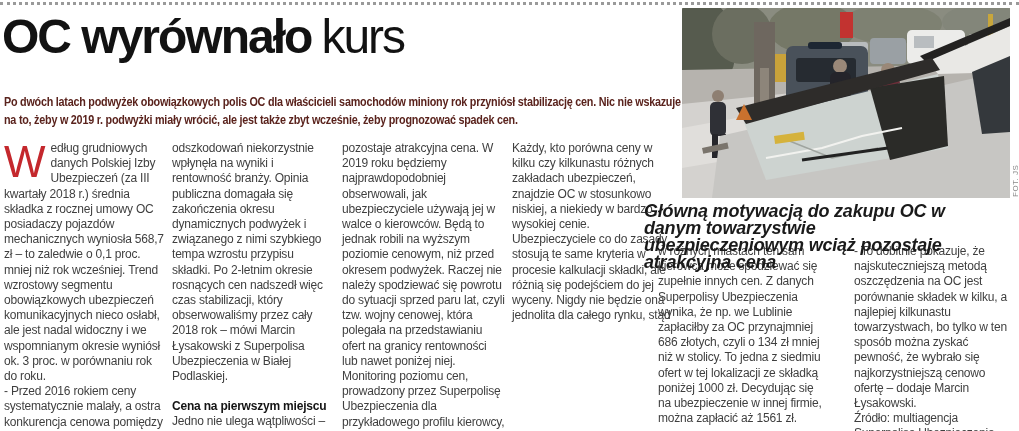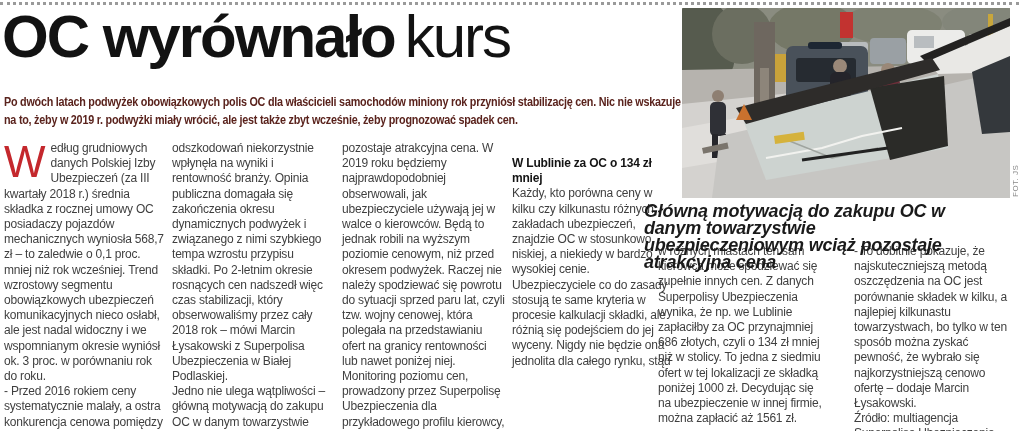--- a/index.html
+++ b/index.html
@@ -3,21 +3,21 @@
 <meta charset="utf-8">
 <style>
   html,body{margin:0;padding:0;background:#fff;}
   #page{
     position:relative;width:1019px;height:431px;background:#fff;
     font-family:"Liberation Sans",sans-serif;overflow:hidden;
   }
   .top-dots{position:absolute;left:0;top:2px;width:1019px;height:0;
     border-top:3px dotted #9a9a9a;}
   .headline{position:absolute;left:2px;top:6px;white-space:nowrap;
-    font-size:60px;line-height:62px;letter-spacing:-2px;color:#121212;}
+    font-size:48px;line-height:62px;letter-spacing:-2px;color:#121212;}
   .headline .hl-bold{font-weight:800;}
   .headline .hl-light{font-weight:400;margin-left:10px;}
   .lead{position:absolute;left:4px;top:93px;transform:scaleX(0.8);transform-origin:0 0;}
   .lead .lead-line{white-space:nowrap;font-weight:bold;font-size:13.5px;
     line-height:18px;letter-spacing:-0.3px;color:#5a231d;}
   .col{position:absolute;top:141px;width:163px;font-size:12px;line-height:15.2px;
     letter-spacing:-0.2px;color:#3f3f3f;}
   .col p{margin:0;}
   .col .subhead{margin-top:15px;font-weight:bold;color:#141414;}
   #col1{left:4px;}  #col2{left:172px;} #col3{left:342px;} #col4{left:512px;}
@@ -48,30 +48,30 @@
     <div class="lead-line">na to, żeby w 2019 r. podwyżki miały wrócić, ale jest także zbyt wcześnie, żeby prognozować spadek cen.</div>
   </div>
 
   <div id="col1" class="col">
     <p><span class="dropcap">W</span><span>edług grudniowych danych Polskiej Izby Ubezpieczeń (za III kwartały 2018 r.) średnia składka z rocznej umowy OC posiadaczy pojazdów mechanicznych wyniosła 568,7 zł – to zaledwie o 0,1 proc. mniej niż rok wcześniej. Trend wzrostowy segmentu obowiązkowych ubezpieczeń komunikacyjnych nieco osłabł, ale jest nadal widoczny i we wspomnianym okresie wyniósł ok. 3 proc. w porównaniu rok do roku.</span></p>
     <p>- Przed 2016 rokiem ceny systematycznie malały, a ostra konkurencja cenowa pomiędzy ubezpieczycielami połączona z rosnącymi wypłatami</p>
   </div>
 
   <div id="col2" class="col">
     <p>odszkodowań niekorzystnie wpłynęła na wyniki i rentowność branży. Opinia publiczna domagała się zakończenia okresu dynamicznych podwyżek i związanego z nimi szybkiego tempa wzrostu przypisu składki. Po 2-letnim okresie rosnących cen nadszedł więc czas stabilizacji, który obserwowaliśmy przez cały 2018 rok – mówi Marcin Łysakowski z Superpolisa Ubezpieczenia w Białej Podlaskiej.</p>
+    <p class="subhead">Cena na pierwszym miejscu</p>
     <p>Jedno nie ulega wątpliwości – główną motywacją do zakupu OC w danym towarzystwie ubezpieczeniowym wciąż</p>
   </div>
 
   <div id="col3" class="col">
     <p>pozostaje atrakcyjna cena. W 2019 roku będziemy najprawdopodobniej obserwowali, jak ubezpieczyciele używają jej w walce o kierowców. Będą to jednak robili na wyższym poziomie cenowym, niż przed okresem podwyżek. Raczej nie należy spodziewać się powrotu do sytuacji sprzed paru lat, czyli tzw. wojny cenowej, która polegała na przedstawianiu ofert na granicy rentowności lub nawet poniżej niej.</p>
     <p>Monitoring poziomu cen, prowadzony przez Superpolisę Ubezpieczenia dla przykładowego profilu kierowcy, pokazuje, że w Warszawie 32-letni właściciel 3-letniej skody</p>
   </div>
 
   <div id="col4" class="col">
-    <p class="subhead">W Lublinie za OC o 134 zł mniej</p>
     <p>Każdy, kto porówna ceny w kilku czy kilkunastu różnych zakładach ubezpieczeń, znajdzie OC w stosunkowo niskiej, a niekiedy w bardzo wysokiej cenie. Ubezpieczyciele co do zasady stosują te same kryteria w procesie kalkulacji składki, ale różnią się podejściem do jej wyceny. Nigdy nie będzie ona jednolita dla całego rynku, stąd</p>
   </div>
 
   <div id="col5" class="col">
     <p>w różnych miastach ten sam kierowca może spodziewać się zupełnie innych cen. Z danych Superpolisy Ubezpieczenia wynika, że np. we Lublinie zapłaciłby za OC przynajmniej 686 złotych, czyli o 134 zł mniej niż w stolicy. To jedna z siedmiu ofert w tej lokalizacji ze składką poniżej 1000 zł. Decydując się na ubezpieczenie w innej firmie, można zapłacić aż 1561 zł.</p>
   </div>
 
   <div id="col6" class="col">
     <p>- To dobitnie pokazuje, że najskuteczniejszą metodą oszczędzenia na OC jest porównanie składek w kilku, a najlepiej kilkunastu towarzystwach, bo tylko w ten sposób można zyskać pewność, że wybrało się najkorzystniejszą cenowo ofertę – dodaje Marcin Łysakowski.</p>
     <p>Źródło: multiagencja Superpolisa Ubezpieczenia</p>

